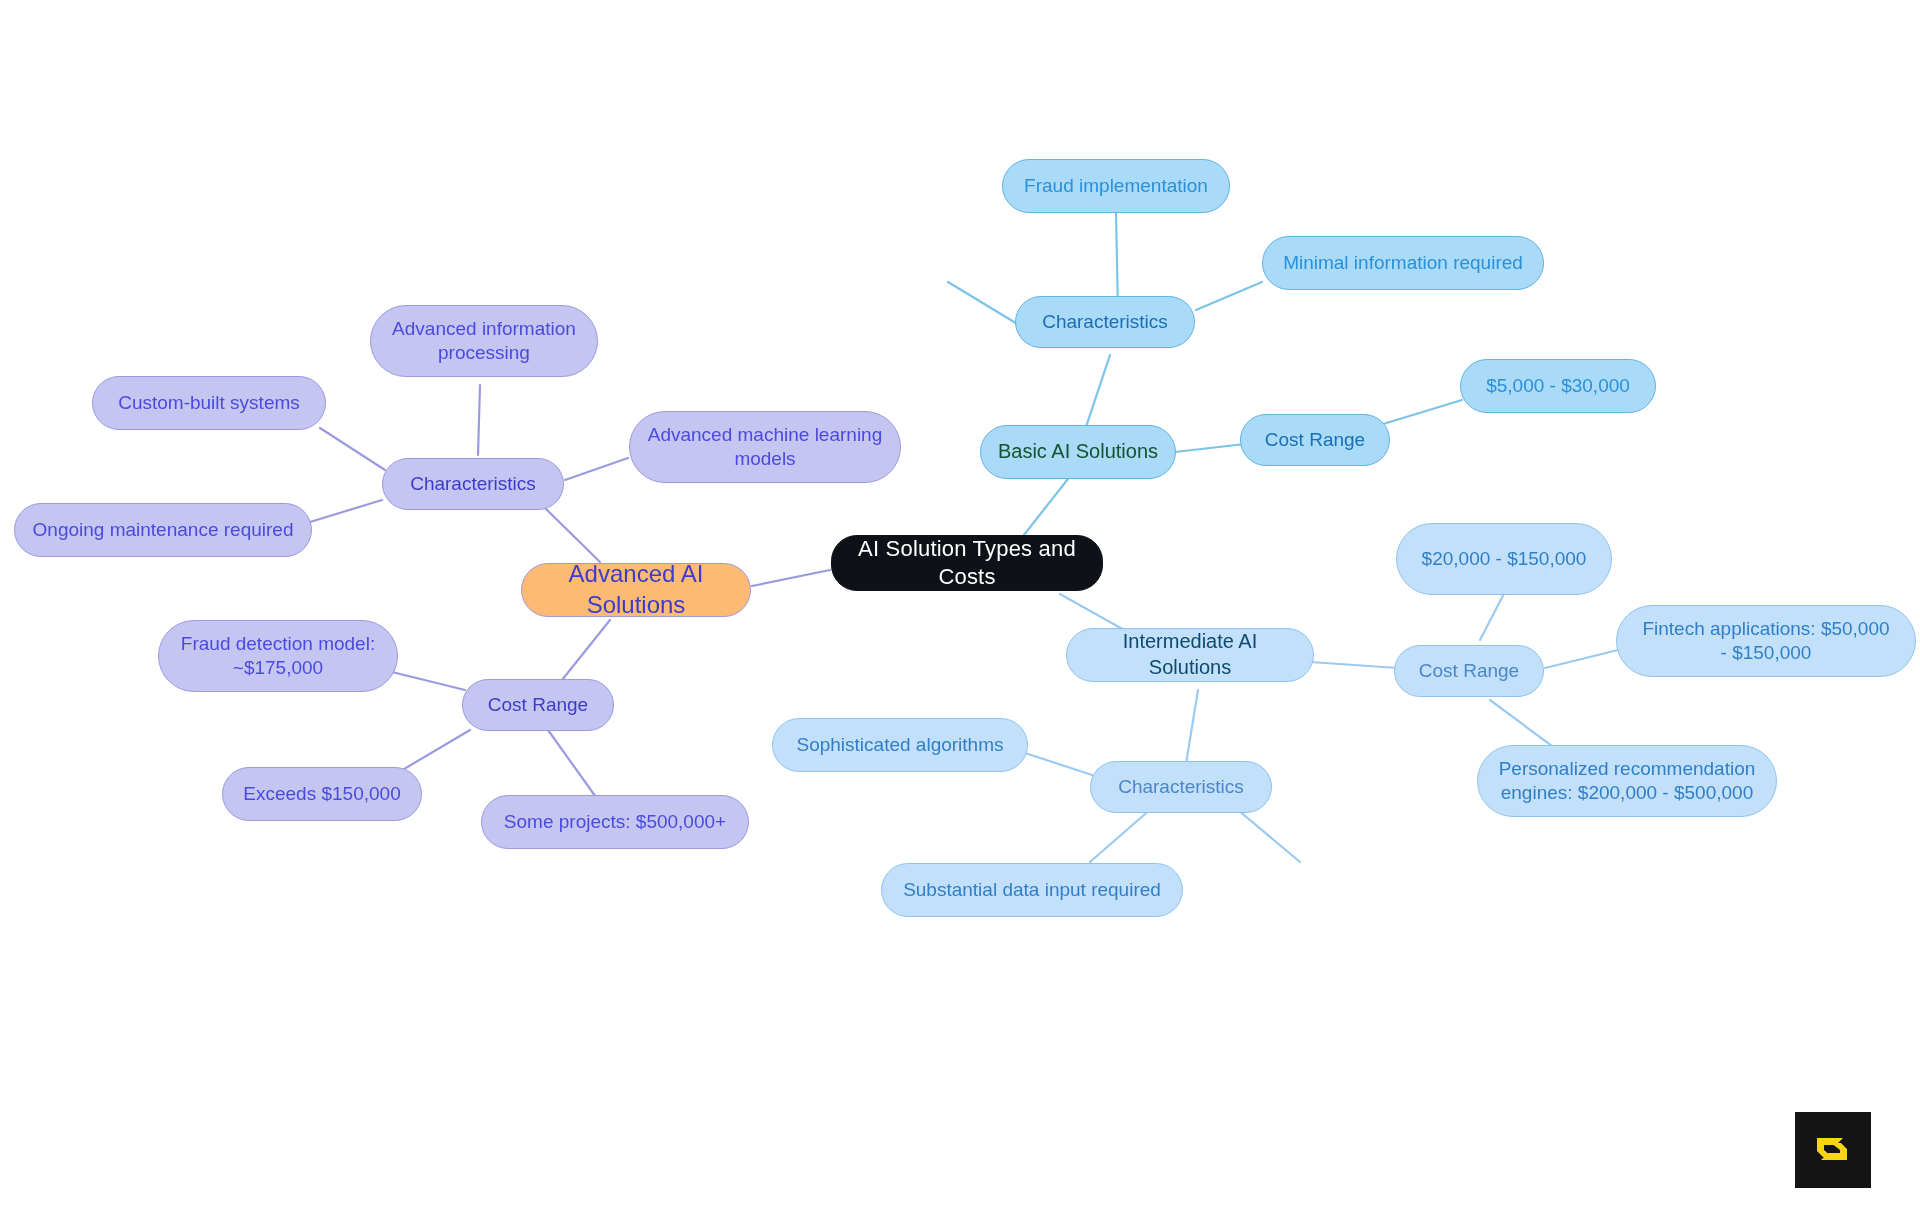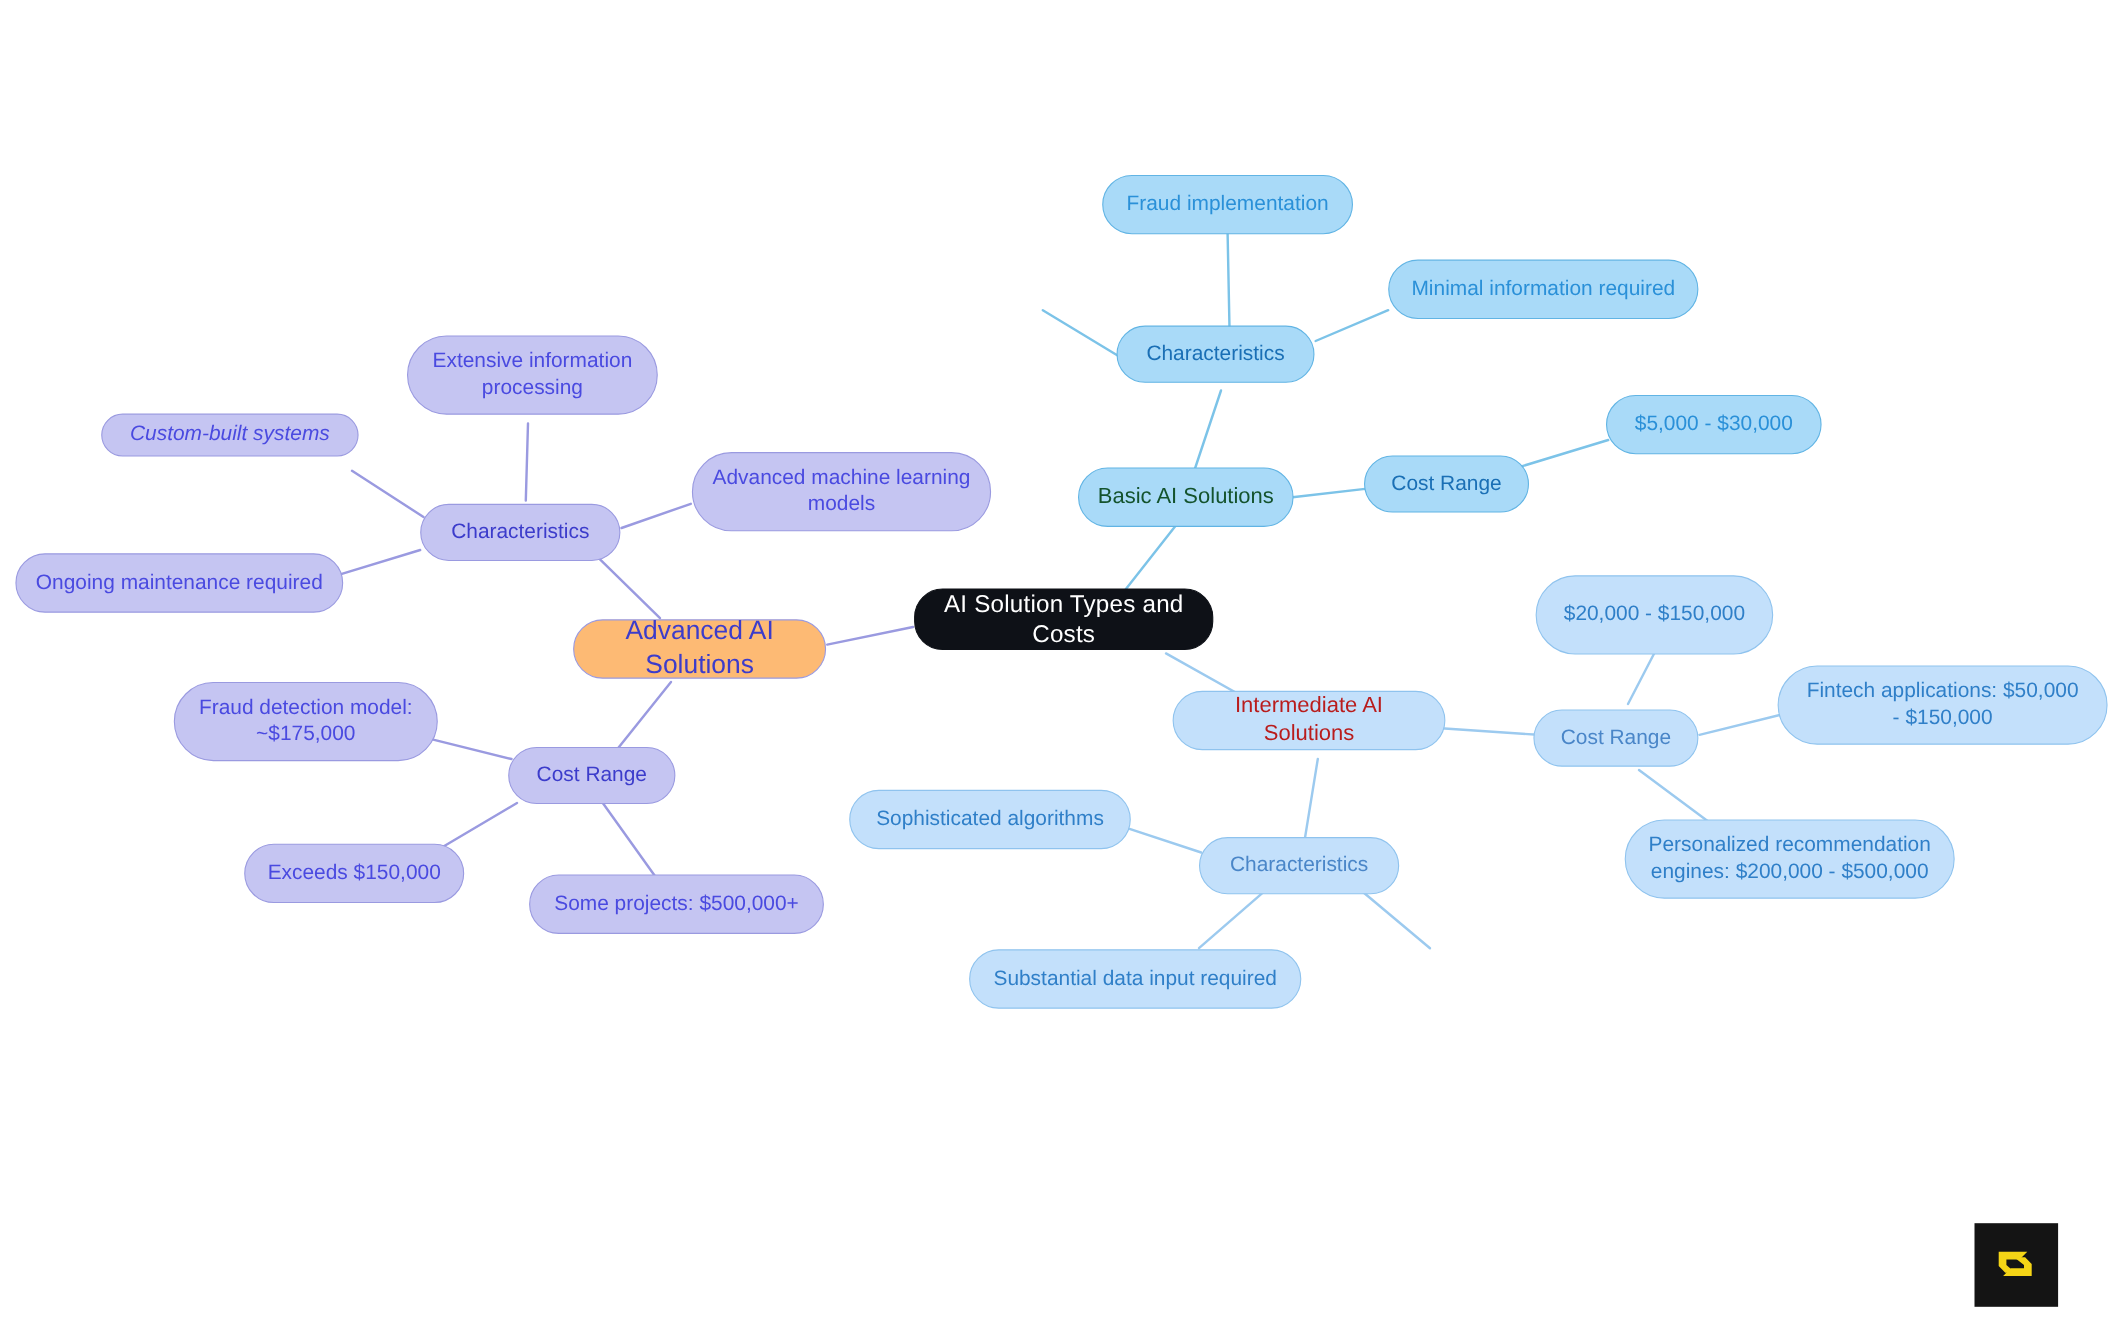--- a/index.html
+++ b/index.html
@@ -65,21 +65,21 @@
   }
   .node.blue-leaf {
     background: #a9daf8;
     border-color: #61b4e4;
     color: #2a90d8;
     font-size: 19px;
   }
   .node.blue2-branch {
     background: #c3e0fb;
     border-color: #8fc3ee;
-    color: #b91c1c;
+    color: #0c4a6e;
     font-size: 20px;
     text-align: center;
   }
   .node.blue2-sub {
     background: #c3e0fb;
     border-color: #8fc3ee;
     color: #4a86c8;
     font-size: 19px;
   }
   .node.blue2-leaf {
@@ -215,24 +215,24 @@
 
   <div class="node blue2-leaf" style="left:881px; top:863px; width:302px; height:54px;">Substantial data input required</div>
 
 
   <div class="node purple-branch" style="left:521px; top:563px; width:230px; height:54px;">Advanced AI Solutions</div>
 
   <div class="node purple-sub" style="left:382px; top:458px; width:182px; height:52px;">Characteristics</div>
 
   <div class="node purple-sub" style="left:462px; top:679px; width:152px; height:52px;">Cost Range</div>
 
-  <div class="node purple-leaf" style="left:370px; top:305px; width:228px; height:72px;">Extensive information
+  <div class="node purple-leaf" style="left:370px; top:305px; width:228px; height:72px;">Advanced information
 processing</div>
 
-  <div class="node purple-leaf" style="left:92px; top:376px; width:234px; height:39px;font-style:italic;">Custom-built systems</div>
+  <div class="node purple-leaf" style="left:92px; top:376px; width:234px; height:54px;">Custom-built systems</div>
 
   <div class="node purple-leaf" style="left:14px; top:503px; width:298px; height:54px;">Ongoing maintenance required</div>
 
   <div class="node purple-leaf" style="left:629px; top:411px; width:272px; height:72px;">Advanced machine learning
 models</div>
 
   <div class="node purple-leaf" style="left:158px; top:620px; width:240px; height:72px;">Fraud detection model:
 ~$175,000</div>
 
   <div class="node purple-leaf" style="left:222px; top:767px; width:200px; height:54px;">Exceeds $150,000</div>

